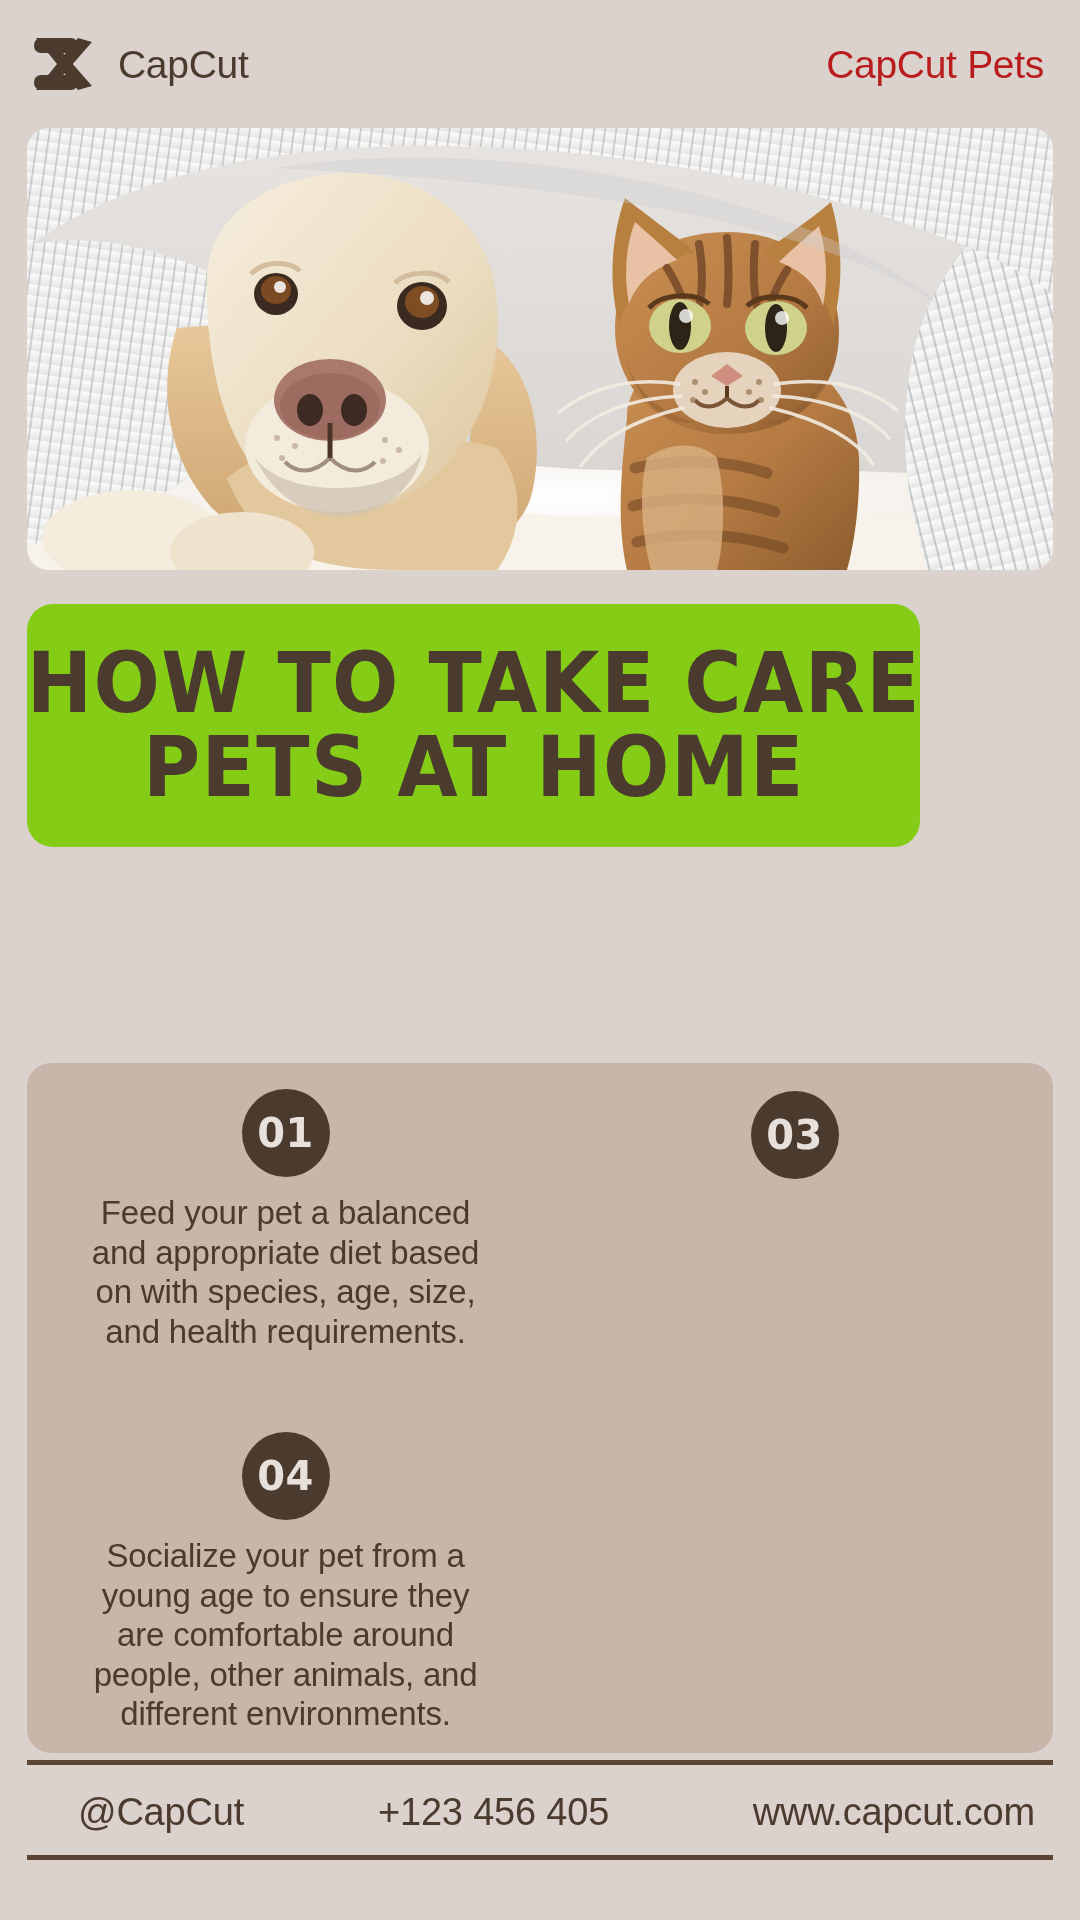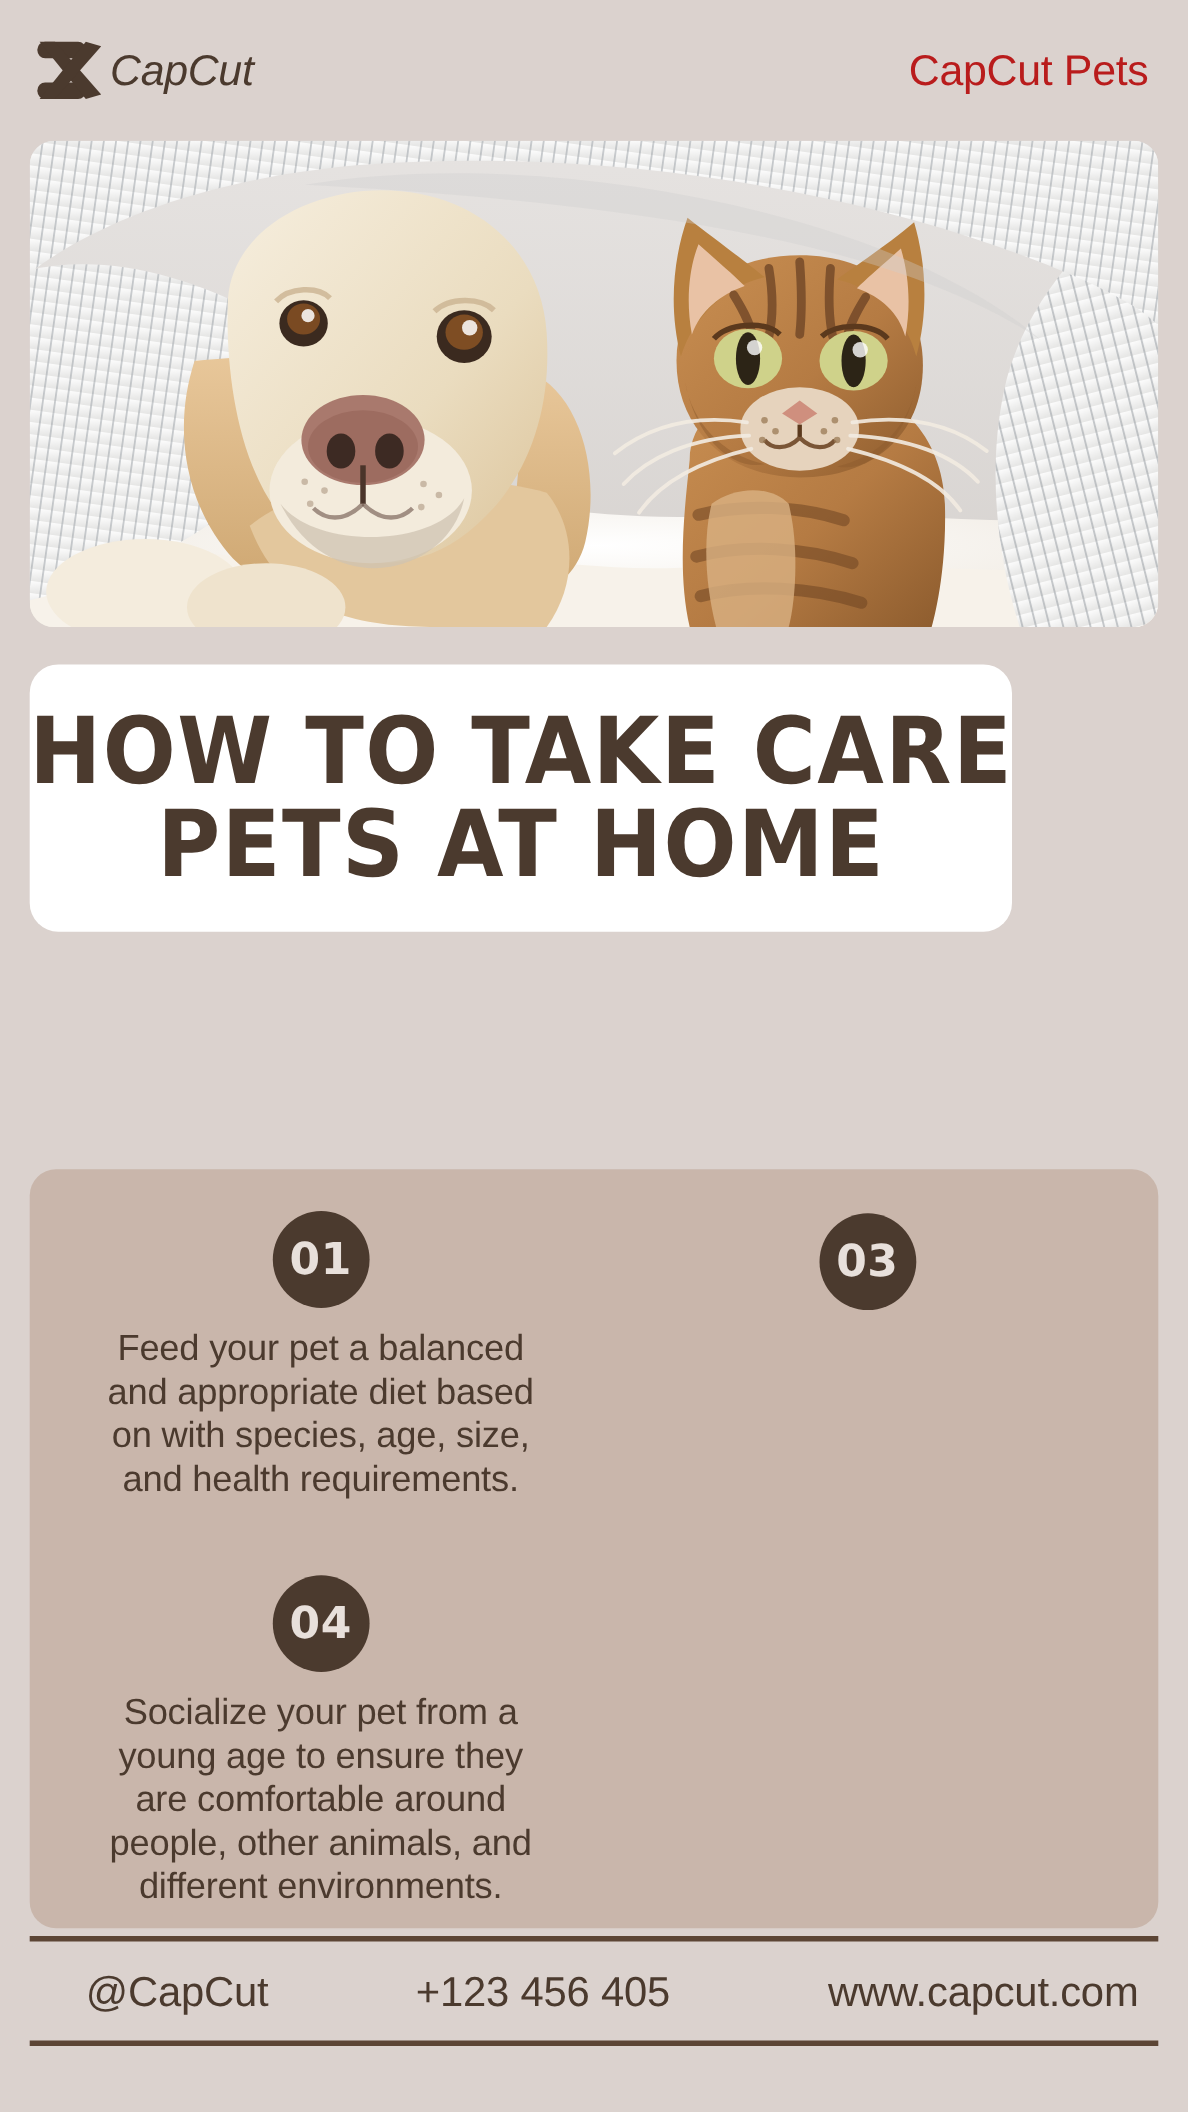--- a/index.html
+++ b/index.html
@@ -27,22 +27,21 @@
     height: 128px;
     display: flex;
     align-items: center;
     justify-content: space-between;
     padding: 0 36px 0 30px;
     box-sizing: border-box;
   }
   .brand {
     display: flex;
     align-items: center;
-    gap: 4px;
-    font-style: italic;
+    gap: 22px;
   }
   .brand-logo {
     width: 66px;
     height: 56px;
     display: block;
   }
   .brand-name {
     font-size: 39px;
     color: #4b3a2e;
     letter-spacing: -0.3px;
@@ -74,21 +73,21 @@
     height: 100%;
   }
 
   
   .title-banner {
     position: absolute;
     left: 27px;
     top: 604px;
     width: 893px;
     height: 243px;
-    background: #ffffff;
+    background: #84cc16;
     border-radius: 26px;
     display: flex;
     flex-direction: column;
     align-items: center;
     justify-content: center;
     box-sizing: border-box;
   }
   .title-line {
     font-family: "DejaVu Sans", sans-serif;
     font-weight: bold;
@@ -104,21 +103,21 @@
   
   .content-card {
     position: absolute;
     left: 27px;
     top: 1063px;
     width: 1026px;
     height: 690px;
     background: #c9b6ab;
     border-radius: 24px;
     box-sizing: border-box;
-    padding: 16px;
+    padding: 4px;
   }
   .tips-grid {
     display: grid;
     grid-template-columns: 1fr 1fr;
     grid-template-rows: 1fr 1fr;
     width: 100%;
     height: 100%;
   }
   .tip {
     display: flex;

